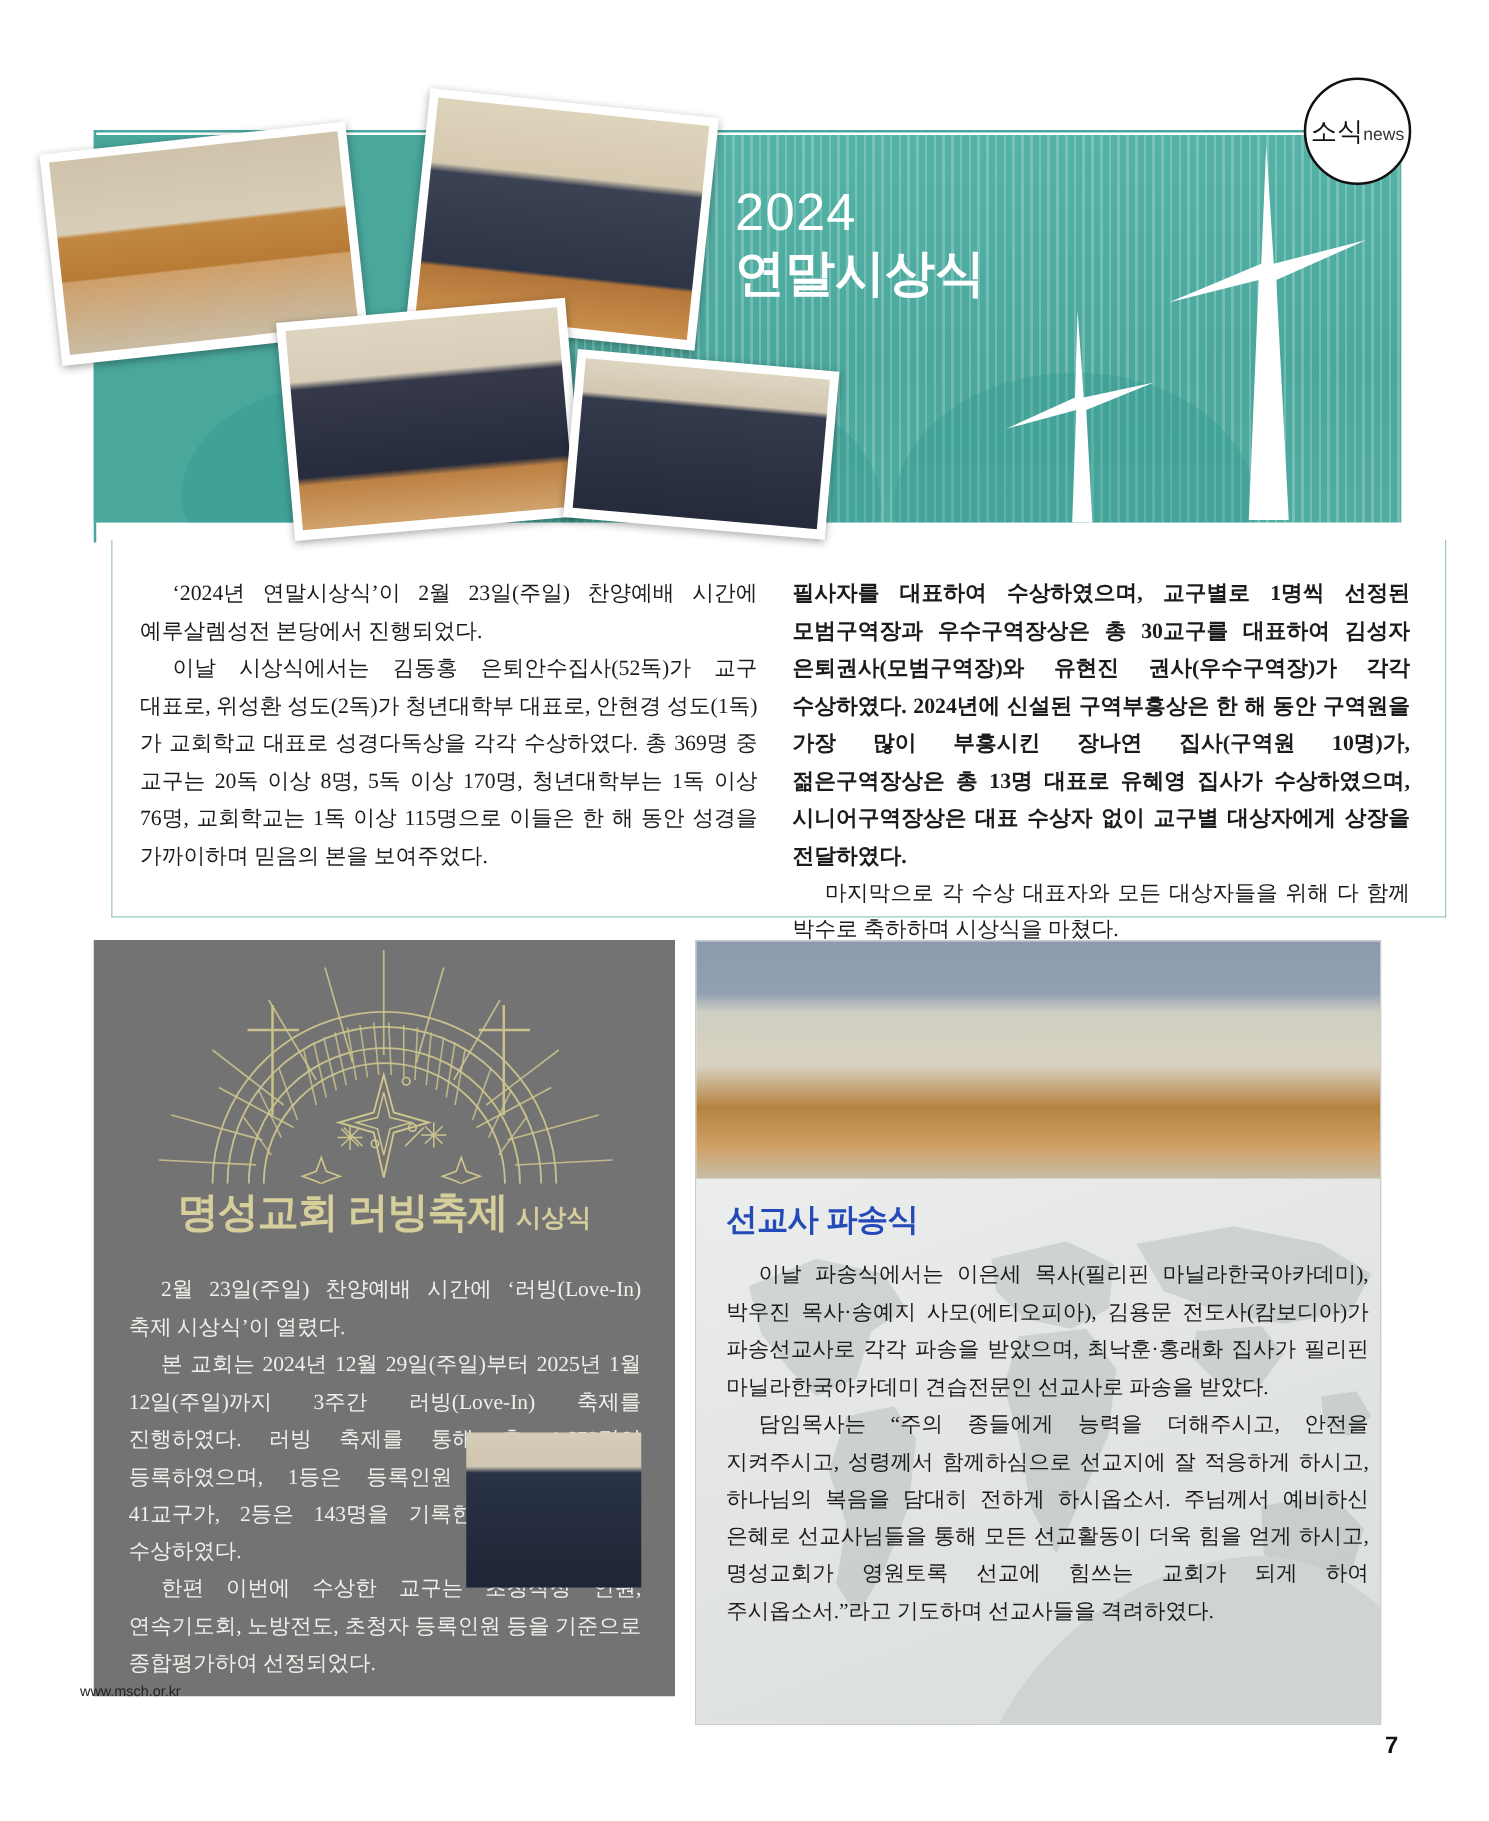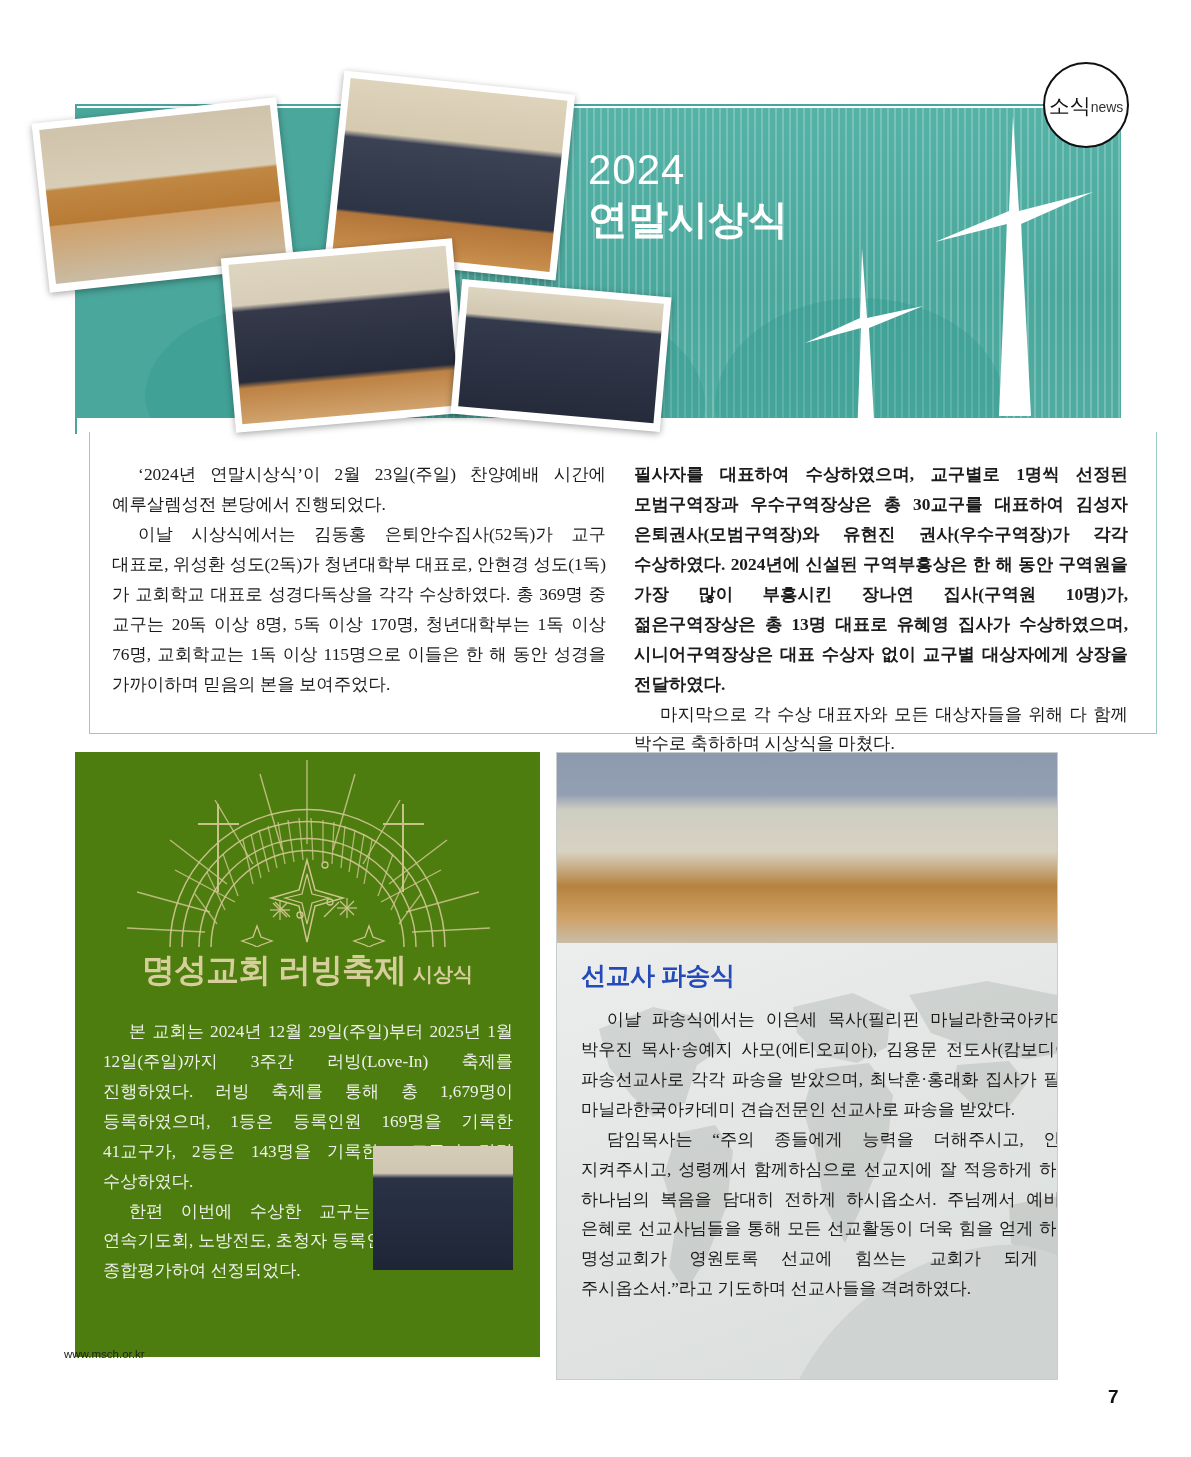--- a/index.html
+++ b/index.html
@@ -68,21 +68,21 @@
   .art-cols{display:flex;gap:28px;padding:28px 22px 0 22px;}
   .art-col{width:494px;}
   .art-col p{
     margin:0;font-size:17.4px;line-height:1.72;color:#1b1b1b;text-align:justify;
     text-indent:1.5em;word-break:keep-all;
   }
 
   
   .green-panel{
     position:absolute;left:75px;top:752px;width:465px;height:605px;
-    background:#4d7c0f;overflow:hidden;
+    background:#737373;overflow:hidden;
   }
   .arch-wrap{position:absolute;left:0;top:0;width:465px;height:195px;}
   .gp-title{
     position:absolute;left:0;top:196px;width:465px;text-align:center;
     font-family:"Liberation Sans","DejaVu Sans",sans-serif;
   }
   .gp-title .big{font-size:33px;font-weight:700;color:#d7cf9b;letter-spacing:-1px;}
   .gp-title .small{font-size:20px;font-weight:600;color:#d7cf9b;margin-left:7px;}
   .gp-body{
     position:absolute;left:28px;top:265px;width:410px;
@@ -90,21 +90,21 @@
   }
   .gp-body p{margin:0;text-indent:1.5em;}
   .gp-photo{
     position:absolute;right:0;top:126px;width:140px;height:124px;
     float:right;margin:3px 0 4px 12px;background:#fff;
   }
   .gp-photo .im{width:100%;height:100%;display:block;background-size:cover;background-position:center;}
 
   
   .mission-panel{
-    position:absolute;left:556px;top:752px;width:502px;height:628px;
+    position:absolute;left:556px;top:752px;width:549px;height:628px;
     border:1px solid #c9cdcb;box-sizing:border-box;overflow:hidden;background:#e9ecea;
   }
   .mp-photo{position:absolute;left:0;top:0;width:561px;height:190px;}
   .mp-photo .im{width:100%;height:100%;display:block;background-size:cover;background-position:center 42%;}
   .mp-map{
     position:absolute;left:0;top:190px;width:561px;height:436px;
     background:linear-gradient(160deg,#eceeed 0%,#e2e5e3 45%,#d9dddb 100%);
     overflow:hidden;
   }
   .mp-map svg{position:absolute;left:0;top:-6px;opacity:.30;}
@@ -273,20 +273,21 @@
 
   <div class="gp-title">
     <span class="big">명성교회 러빙축제</span><span class="small">시상식</span>
   </div>
 
   <div class="gp-body">
     <div class="gp-photo">
       <span class="im" style="background:
         linear-gradient(180deg,#d6cdb9 0%,#cfc5b0 22%,#2a3246 26%,#1e2536 100%);"></span>
     </div>
+    <p>2월 23일(주일) 찬양예배 시간에 ‘러빙(Love-In) 축제 시상식’이 열렸다.</p>
     <p>본 교회는 2024년 12월 29일(주일)부터 2025년 1월 12일(주일)까지 3주간 러빙(Love-In) 축제를 진행하였다. 러빙 축제를 통해 총 1,679명이 등록하였으며, 1등은 등록인원 169명을 기록한 41교구가, 2등은 143명을 기록한 11교구가 각각 수상하였다.</p>
     <p>한편 이번에 수상한 교구는 초청작정 인원, 연속기도회, 노방전도, 초청자 등록인원 등을 기준으로 종합평가하여 선정되었다.</p>
   </div>
 </div>
 
 <div class="mission-panel">
 
   <div class="mp-photo">
     <span class="im" style="background:
       linear-gradient(180deg,#8d9aae 0%,#93a0b4 22%,#cfcec2 30%,#d8d2c2 52%,#b5823f 70%,#cfa064 86%,#c8bda6 100%);"></span>

